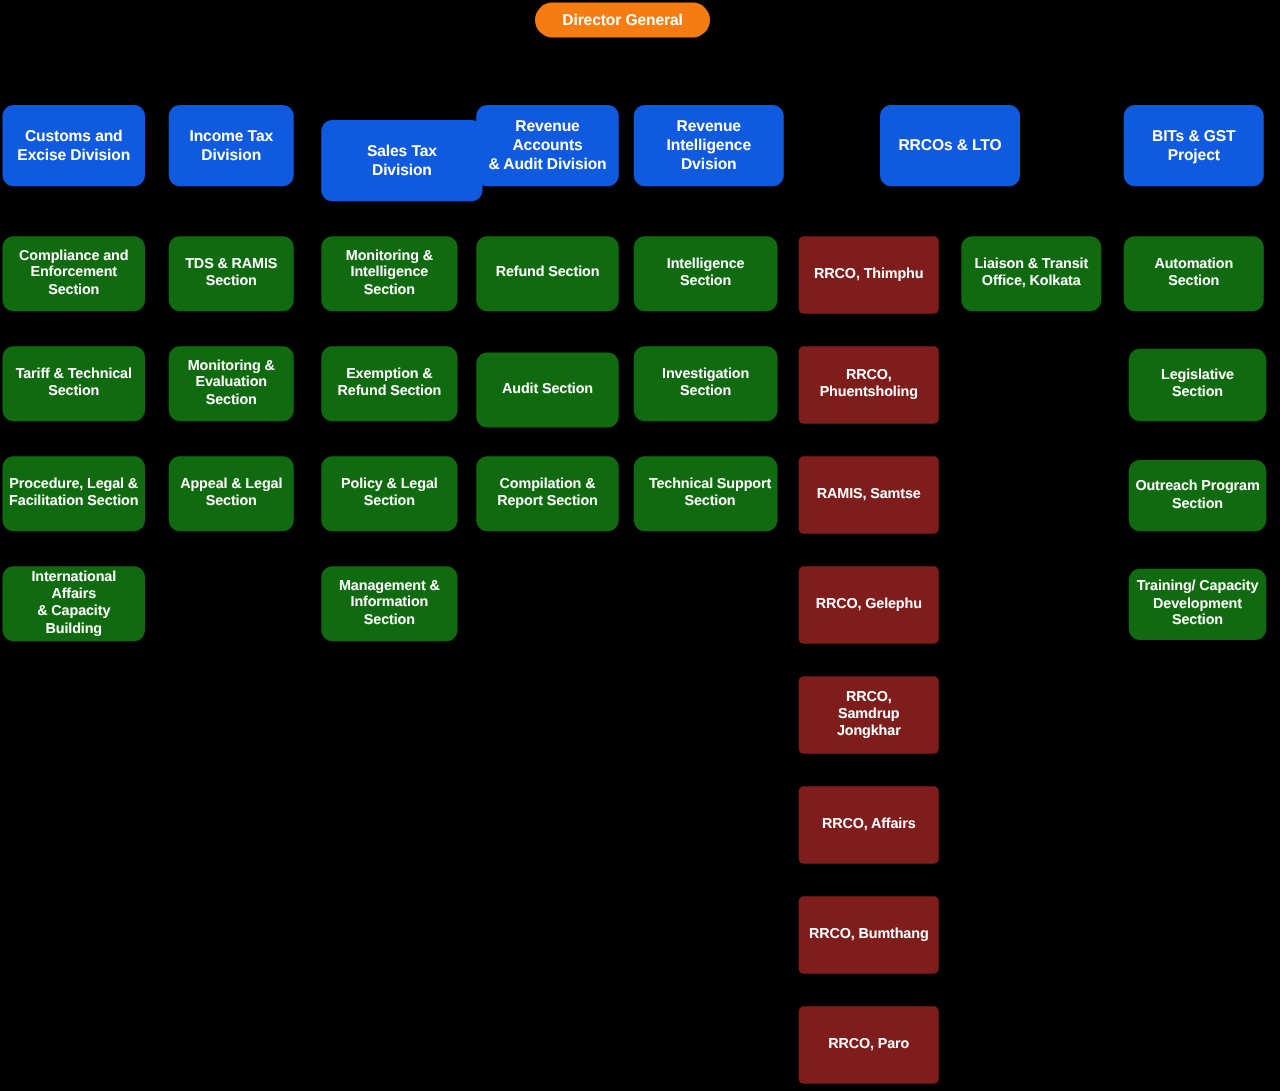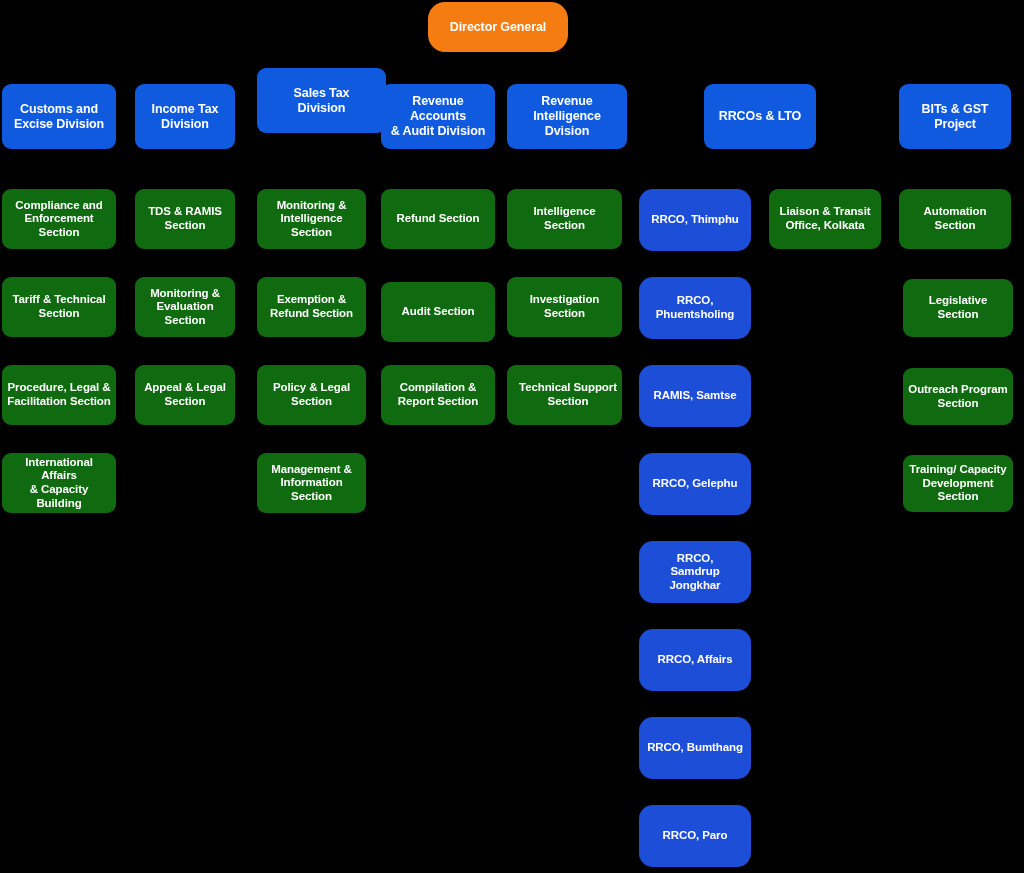--- a/index.html
+++ b/index.html
@@ -42,35 +42,35 @@
   }
   .node.division {
     background: #0f5ade;
     font-size: 12.5px;
   }
   .node.section {
     background: #106b10;
     font-size: 11.5px;
   }
   .node.rrco {
-    background: #1d4ed8;
+    background: #7f1d1d;
     font-size: 11.5px;
-    border-radius: 14px;
+    border-radius: 4px;
   }
 </style>
 </head>
 <body>
 
 <div id="org-canvas">
-    <div class="node root" style="left: 428px; top: 2px; width: 140px; height: 50px;"><span>Director General</span></div>
+    <div class="node root" style="left: 428px; top: 2px; width: 140px; height: 28px;"><span>Director General</span></div>
     <div class="node division" style="left: 2px; top: 84px; width: 114px; height: 65px;"><span>Customs and
 Excise Division</span></div>
     <div class="node division" style="left: 135px; top: 84px; width: 100px; height: 65px;"><span>Income Tax
 Division</span></div>
-    <div class="node division" style="left: 257px; top: 68px; width: 129px; height: 65px;"><span>Sales Tax
+    <div class="node division" style="left: 257px; top: 96px; width: 129px; height: 65px;"><span>Sales Tax
 Division</span></div>
     <div class="node division" style="left: 381px; top: 84px; width: 114px; height: 65px;"><span>Revenue Accounts
 &amp; Audit Division</span></div>
     <div class="node division" style="left: 507px; top: 84px; width: 120px; height: 65px;"><span>Revenue Intelligence
 Dvision</span></div>
     <div class="node division" style="left: 704px; top: 84px; width: 112px; height: 65px;"><span>RRCOs &amp; LTO</span></div>
     <div class="node division" style="left: 899px; top: 84px; width: 112px; height: 65px;"><span>BITs &amp; GST
 Project</span></div>
     <div class="node section" style="left: 2px; top: 189px; width: 114px; height: 60px;"><span>Compliance and
 Enforcement Section</span></div>

